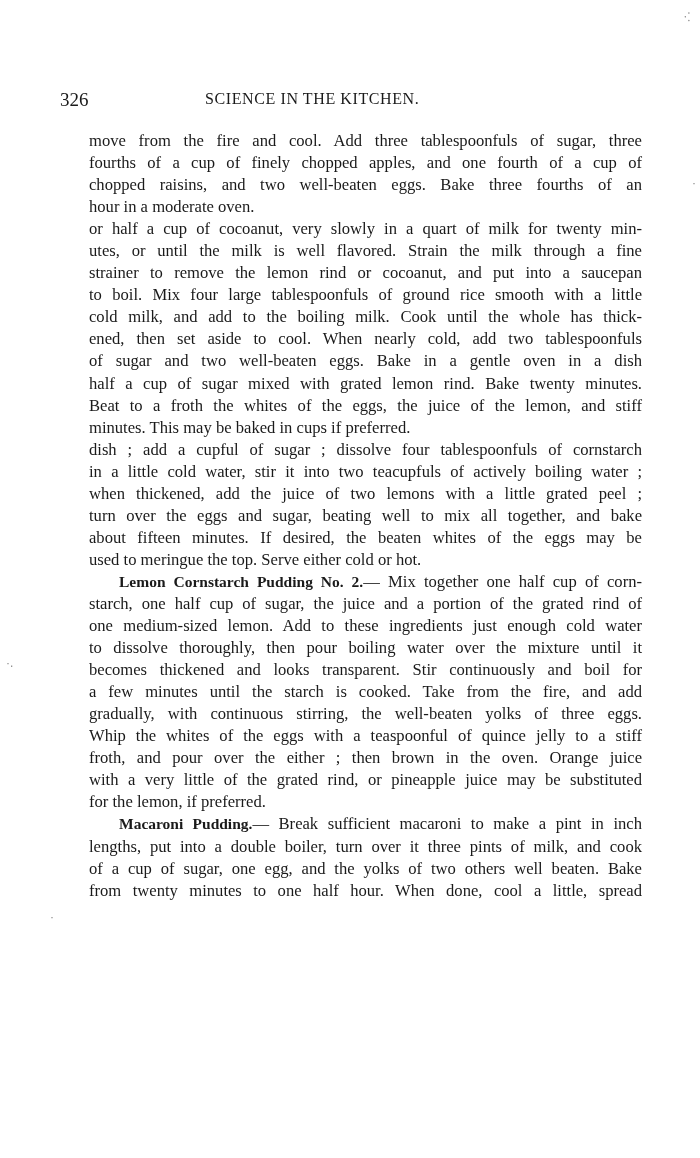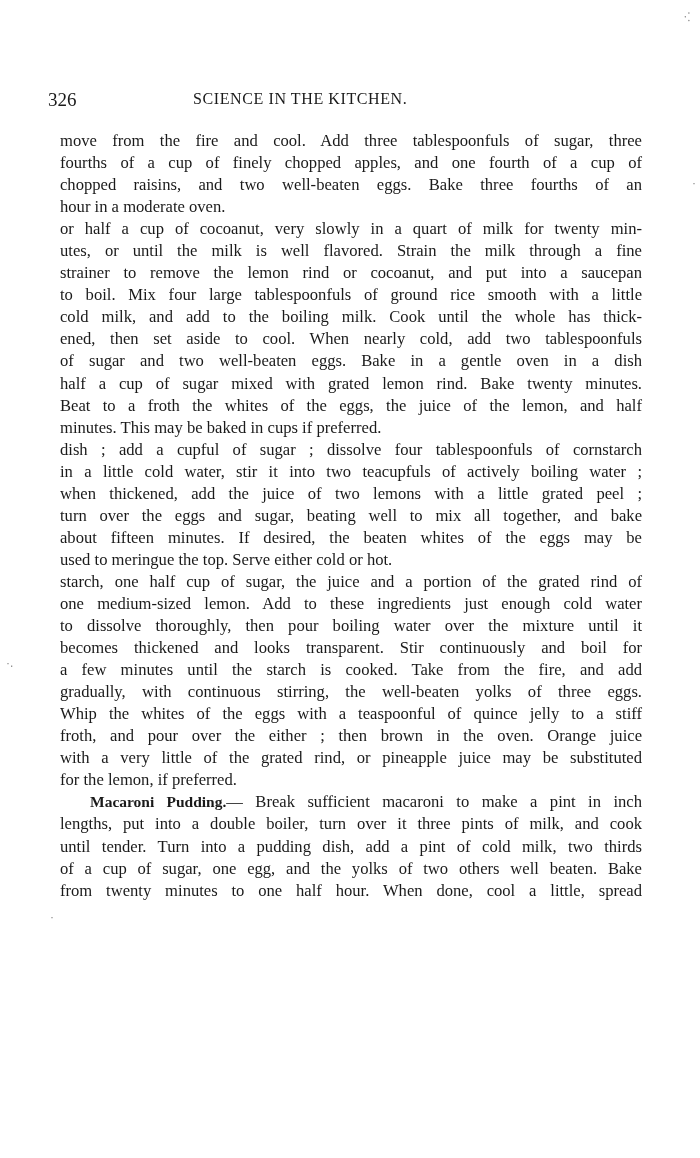--- a/index.html
+++ b/index.html
@@ -6,40 +6,41 @@
   body {
     width: 700px; height: 1158px;
     background: #ffffff;
     position: relative;
     overflow: hidden;
     font-family: "DejaVu Serif", "Liberation Serif", serif;
     color: #1a1a1a;
   }
   .page { position: absolute; left: 0; top: 0; width: 700px; height: 1158px; }
   .header {
-    position: absolute; top: 89px; left: 48px; width: 580px; height: 24px;
+    position: absolute; top: 89px; left: 60px; width: 580px; height: 24px;
   }
   .page-number {
     position: absolute; left: 0; top: 0;
     font-family: "Liberation Serif", serif; font-size: 19px;
   }
   .running-title {
     position: absolute; left: 145px; top: 1px;
     font-family: "Liberation Serif", serif; font-size: 16px; letter-spacing: 0.6px;
   }
   .body-text {
     position: absolute; left: 60px; top: 130px; width: 582px;
     font-family: "Liberation Serif", serif;
     font-size: 16.6px;
   }
   .line {
     height: 22.05px; line-height: 22.05px;
     white-space: nowrap;
     text-align: justify; text-align-last: justify;
     overflow: visible;
+    margin-left: 29px;
   }
   .line.last { text-align-last: left; }
   .line.indent { padding-left: 30px; }
   .heading { font-weight: bold; font-size: 15.5px; }
   .mark {
     position: absolute; color: #888; font-size: 12px; font-family: "Liberation Sans", sans-serif;
   }
 </style>
 </head>
 <body>
@@ -64,50 +65,50 @@
       <div class="line">utes, or until the milk is well flavored.  Strain the milk through a fine</div>
       <div class="line">strainer to remove the lemon rind or cocoanut, and put into a saucepan</div>
       <div class="line">to boil.  Mix four large tablespoonfuls of ground rice smooth with a little</div>
       <div class="line">cold milk, and add to the boiling milk.  Cook until the whole has thick-</div>
       <div class="line">ened, then set aside to cool.  When nearly cold, add two tablespoonfuls</div>
       <div class="line">of sugar and two well-beaten eggs.  Bake in a gentle oven in a dish</div>
     </div>
 
     <div>
       <div class="line">half a cup of sugar mixed with grated lemon rind.  Bake twenty minutes.</div>
-      <div class="line">Beat to a froth the whites of the eggs, the juice of the lemon, and half</div>
+      <div class="line">Beat to a froth the whites of the eggs, the juice of the lemon, and stiff</div>
       <div class="line last">minutes.  This may be baked in cups if preferred.</div>
     </div>
 
     <div>
       <div class="line">dish ; add a cupful of sugar ; dissolve four tablespoonfuls of cornstarch</div>
       <div class="line">in a little cold water, stir it into two teacupfuls of actively boiling water ;</div>
       <div class="line">when thickened, add the juice of two lemons with a little grated peel ;</div>
       <div class="line">turn over the eggs and sugar, beating well to mix all together, and bake</div>
       <div class="line">about fifteen minutes.  If desired, the beaten whites of the eggs may be</div>
       <div class="line last">used to meringue the top.  Serve either cold or hot.</div>
     </div>
 
     <div>
+      <div class="line indent"><span class="heading">Lemon Cornstarch Pudding No. 2.</span><span>— Mix together one half cup of corn-</span></div>
       <div class="line">starch, one half cup of sugar, the juice and a portion of the grated rind of</div>
       <div class="line">one medium-sized lemon.  Add to these ingredients just enough cold water</div>
       <div class="line">to dissolve thoroughly, then pour boiling water over the mixture until it</div>
       <div class="line">becomes thickened and looks transparent.  Stir continuously and boil for</div>
       <div class="line">a few minutes until the starch is cooked.  Take from the fire, and add</div>
       <div class="line">gradually, with continuous stirring, the well-beaten yolks of three eggs.</div>
       <div class="line">Whip the whites of the eggs with a teaspoonful of quince jelly to a stiff</div>
       <div class="line">froth, and pour over the either ; then brown in the oven.  Orange juice</div>
       <div class="line">with a very little of the grated rind, or pineapple juice may be substituted</div>
       <div class="line last">for the lemon, if preferred.</div>
     </div>
 
     <div>
       <div class="line indent"><span class="heading">Macaroni Pudding.</span><span>— Break sufficient macaroni to make a pint in inch</span></div>
       <div class="line">lengths, put into a double boiler, turn over it three pints of milk, and cook</div>
-      <div class="line">until tender.  Turn into a pudding dish, add a pint of cold milk, two thirds</div>
       <div class="line">of a cup of sugar, one egg, and the yolks of two others well beaten.  Bake</div>
       <div class="line">from twenty minutes to one half hour.  When done, cool a little, spread</div>
     </div>
   </div>
 
   <span class="mark" style="left:684px; top:8px;">⁖</span>
   <span class="mark" style="left:692px; top:176px;">·</span>
   <span class="mark" style="left:6px; top:656px;">·.</span>
   <span class="mark" style="left:50px; top:910px;">·</span>
 </div>

